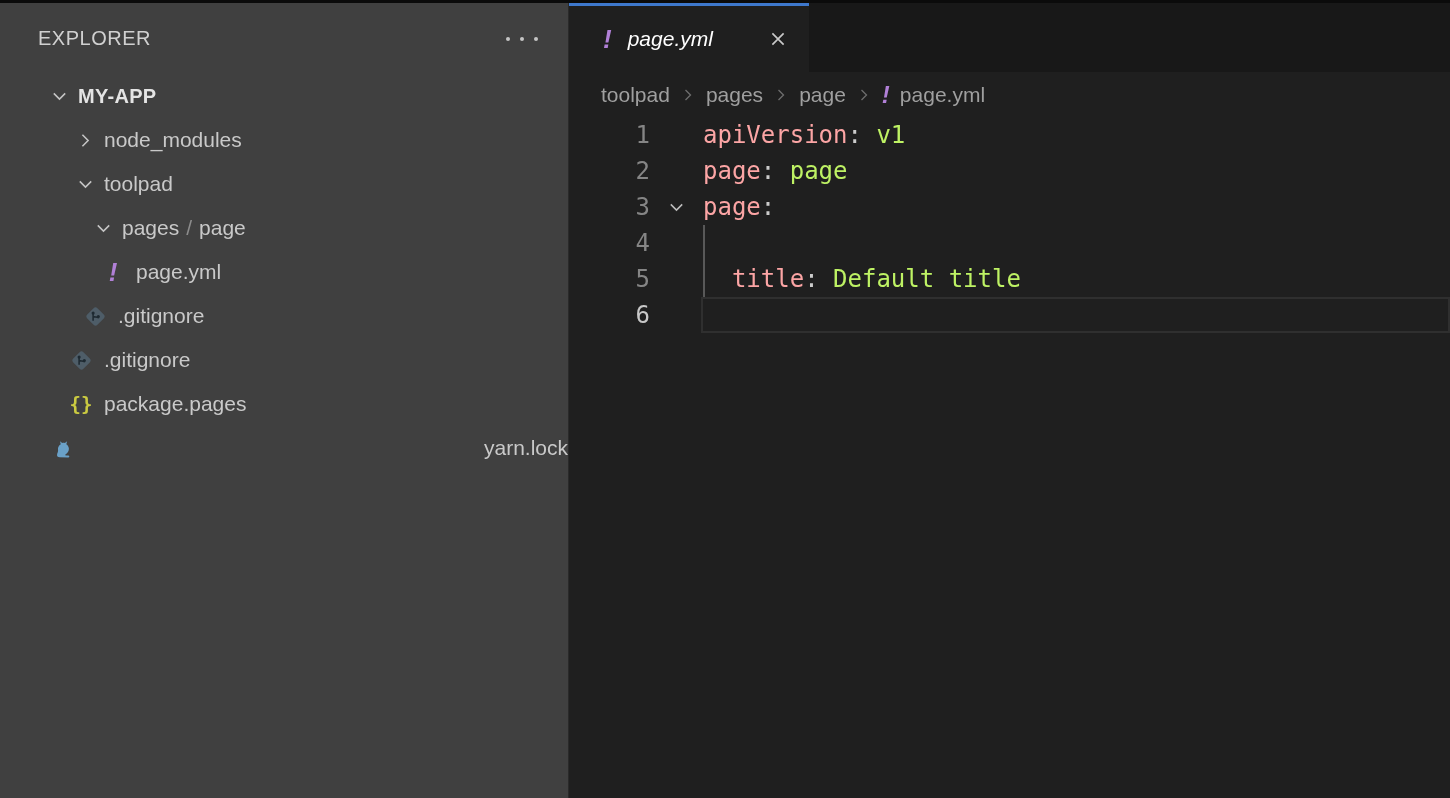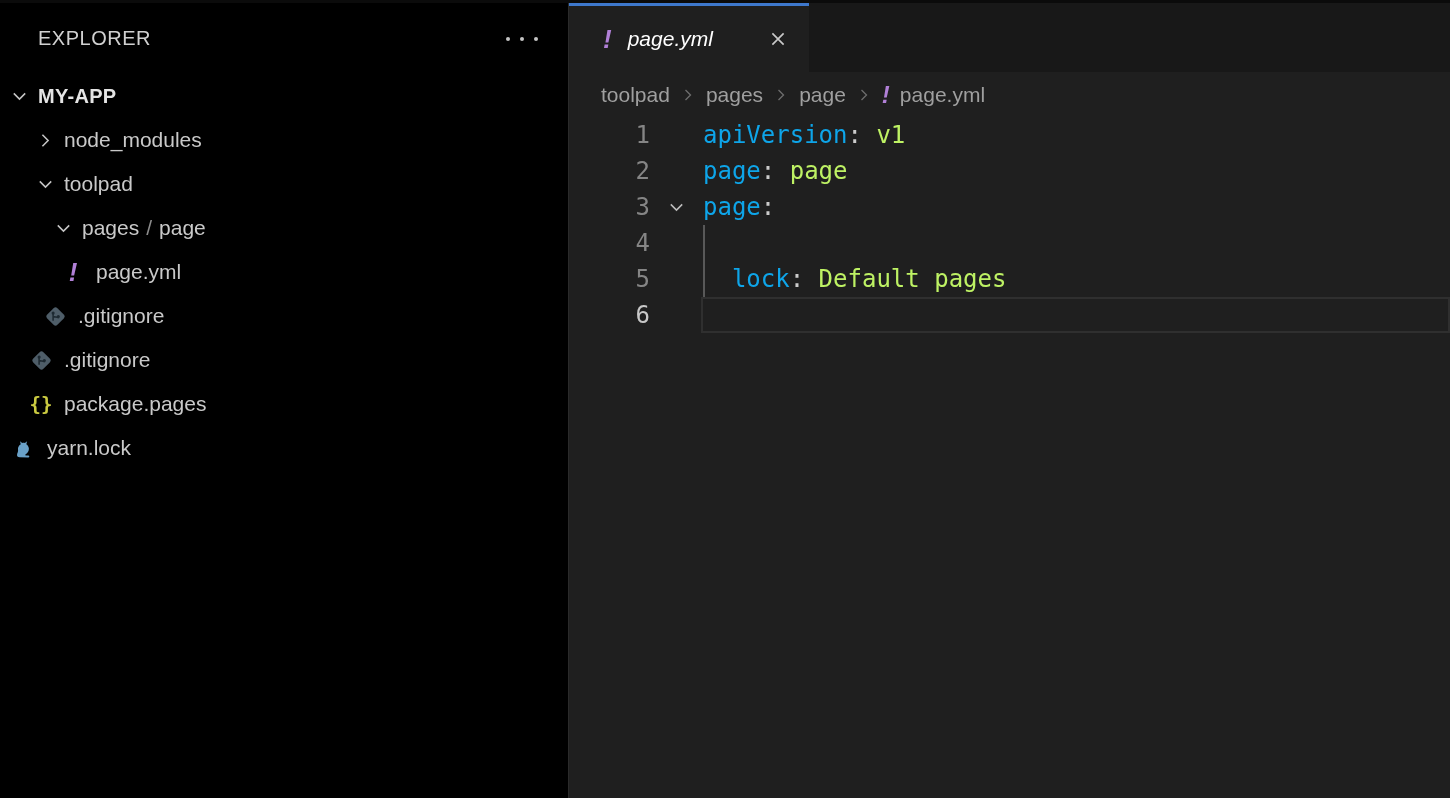--- a/index.html
+++ b/index.html
@@ -3,26 +3,26 @@
 <meta charset="utf-8">
 <style>
   * { margin:0; padding:0; box-sizing:border-box; }
   html,body { width:1450px; height:798px; overflow:hidden; background:#0b0b0b;
     font-family:"Liberation Sans","DejaVu Sans",sans-serif; }
   .app { width:1450px; height:798px; display:flex; flex-direction:column; background:#181818; }
   .top-strip { height:3px; flex:none; background:#0b0b0b; }
   .main { flex:1; display:flex; min-height:0; }
 
   
-  .sidebar { width:568px; flex:none; background:#000000; display:flex; flex-direction:column; }
+  .sidebar { width:568px; flex:none; background:#404040; display:flex; flex-direction:column; }
   .sidebar-header { height:71px; flex:none; display:flex; align-items:center; padding:0 24px 0 38px; }
   .sidebar-title { font-size:20px; letter-spacing:.5px; color:#d0d0d0; }
   .more-btn { margin-left:auto; display:flex; gap:10px; background:none; border:none; cursor:pointer; padding:8px 6px; align-items:center; }
   .dot { width:4px; height:4px; border-radius:50%; background:#c4c4c4; }
-  .tree { flex:1; }
+  .tree { flex:1;margin-left:40px; }
   .tree-row { height:44px; display:flex; align-items:center; font-size:21px; color:#c9c9c9; cursor:pointer; }
   .tree-row.bold { font-weight:700; color:#e4e4e4; font-size:20px; letter-spacing:.3px; }
   .twisty { width:22px; height:22px; flex:none; margin-right:8px; display:flex; align-items:center; justify-content:center; color:#c5c5c5; }
   .twisty svg, .crumb-sep svg { display:block; }
   .fileicon { width:26px; height:26px; flex:none; margin-right:10px; display:flex; align-items:center; justify-content:center; }
   .warn-glyph { color:#b180d7; font-weight:700; font-style:italic; font-size:26px; line-height:1; }
   .braces-glyph { color:#cbcb41; font-family:"DejaVu Sans Mono",monospace; font-weight:700; font-size:19px; line-height:1; }
   .path-sep { color:#8c8c8c; margin:0 7px; }
 
   
@@ -36,21 +36,21 @@
   .crumb { display:flex; align-items:center; cursor:pointer; }
   .crumb .warn-glyph { font-size:24px; margin-right:10px; }
   .crumb-sep { margin:0 10px; color:#6e6e6e; display:flex; }
 
   .code { flex:1; position:relative; font-family:"DejaVu Sans Mono",monospace; font-size:24px; cursor:text; }
   .code-line { height:36px; display:flex; align-items:center; position:relative; }
   .ln { width:81px; flex:none; text-align:right; color:#858585; }
   .ln.active { color:#c8c8c8; }
   .foldcol { width:53px; flex:none; display:flex; align-items:center; justify-content:center; color:#bdbdbd; }
   .lc { white-space:pre; }
-  .tok-key { color:#0ea5e9;text-align:right; }
+  .tok-key { color:#fca5a5;text-align:right; }
   .tok-punct { color:#cccccc; }
   .tok-val { color:#bef264; }
   .tok-ws { color:#cccccc; }
   .cur-line { position:absolute; left:132px; right:0; top:180px; height:36px; border:2px solid #2f2f2f; pointer-events:none; }
   .indent-guide { position:absolute; left:134px; top:108px; width:2px; height:72px; background:#585858; pointer-events:none; }
 </style>
 </head>
 <body>
 
 <div class="app">
@@ -132,21 +132,21 @@
               </svg>
             </span>
             <span>.gitignore</span>
           </div>
           <div class="tree-row" style="padding-left: 28px;">
             <span class="fileicon">
               <span class="braces-glyph">{}</span>
             </span>
             <span>package.pages</span>
           </div>
-          <div class="tree-row" style="padding-left: 11px;">
+          <div class="tree-row" style="padding-left: 11px; justify-content: space-between;">
             <span class="fileicon">
               <svg width="23" height="23" viewBox="0 0 24 24">
                 <path d="M7 21c-2 0-3.2-1.3-2.7-3.1.3-1.3 1-2.5 1-3.9 0-1.4-.3-2.1.2-3.4.6-1.5 1.8-2.6 2.6-3.1L7.3 4.5l2.3 1.8c.8-.3 2-.3 2.8 0l2.3-1.8-.8 3c1.5 1 2.7 2.7 2.7 4.7 0 3.2-2 4.7-3.4 5.9-.7.6-.4 1.3.7 1.3h1.6c.9 0 1.5.4 1.5 1s-.6 1-1.5 1z" fill="#6aa1c8"></path>
               </svg>
             </span>
             <span>yarn.lock</span>
           </div>
         </div>
     </aside>
 
@@ -214,21 +214,21 @@
             </span>
             <span class="lc"><span class="tok-key">page</span><span class="tok-punct">:</span></span>
           </div>
           <div class="code-line">
             <span class="ln">4</span>
             <span class="foldcol"></span>
           </div>
           <div class="code-line">
             <span class="ln">5</span>
             <span class="foldcol"></span>
-            <span class="lc"><span class="tok-ws">  </span><span class="tok-key">lock</span><span class="tok-punct">:</span><span class="tok-val"> Default pages</span></span>
+            <span class="lc"><span class="tok-ws">  </span><span class="tok-key">title</span><span class="tok-punct">:</span><span class="tok-val"> Default title</span></span>
           </div>
           <div class="code-line">
             <span class="ln active">6</span>
             <span class="foldcol"></span>
             <span class="lc"></span>
           </div>
         </div>
     </section>
 
   </div>

